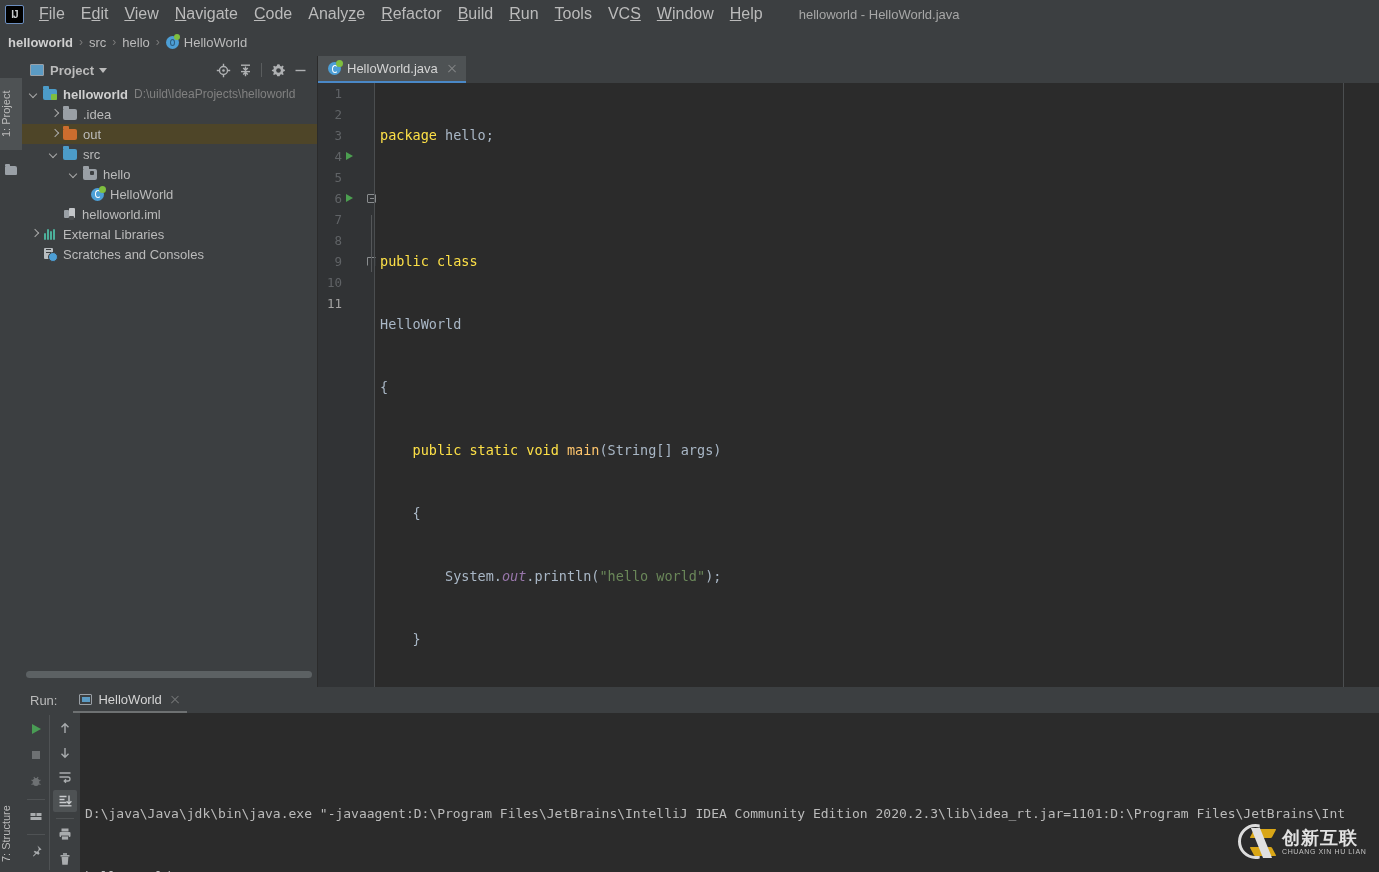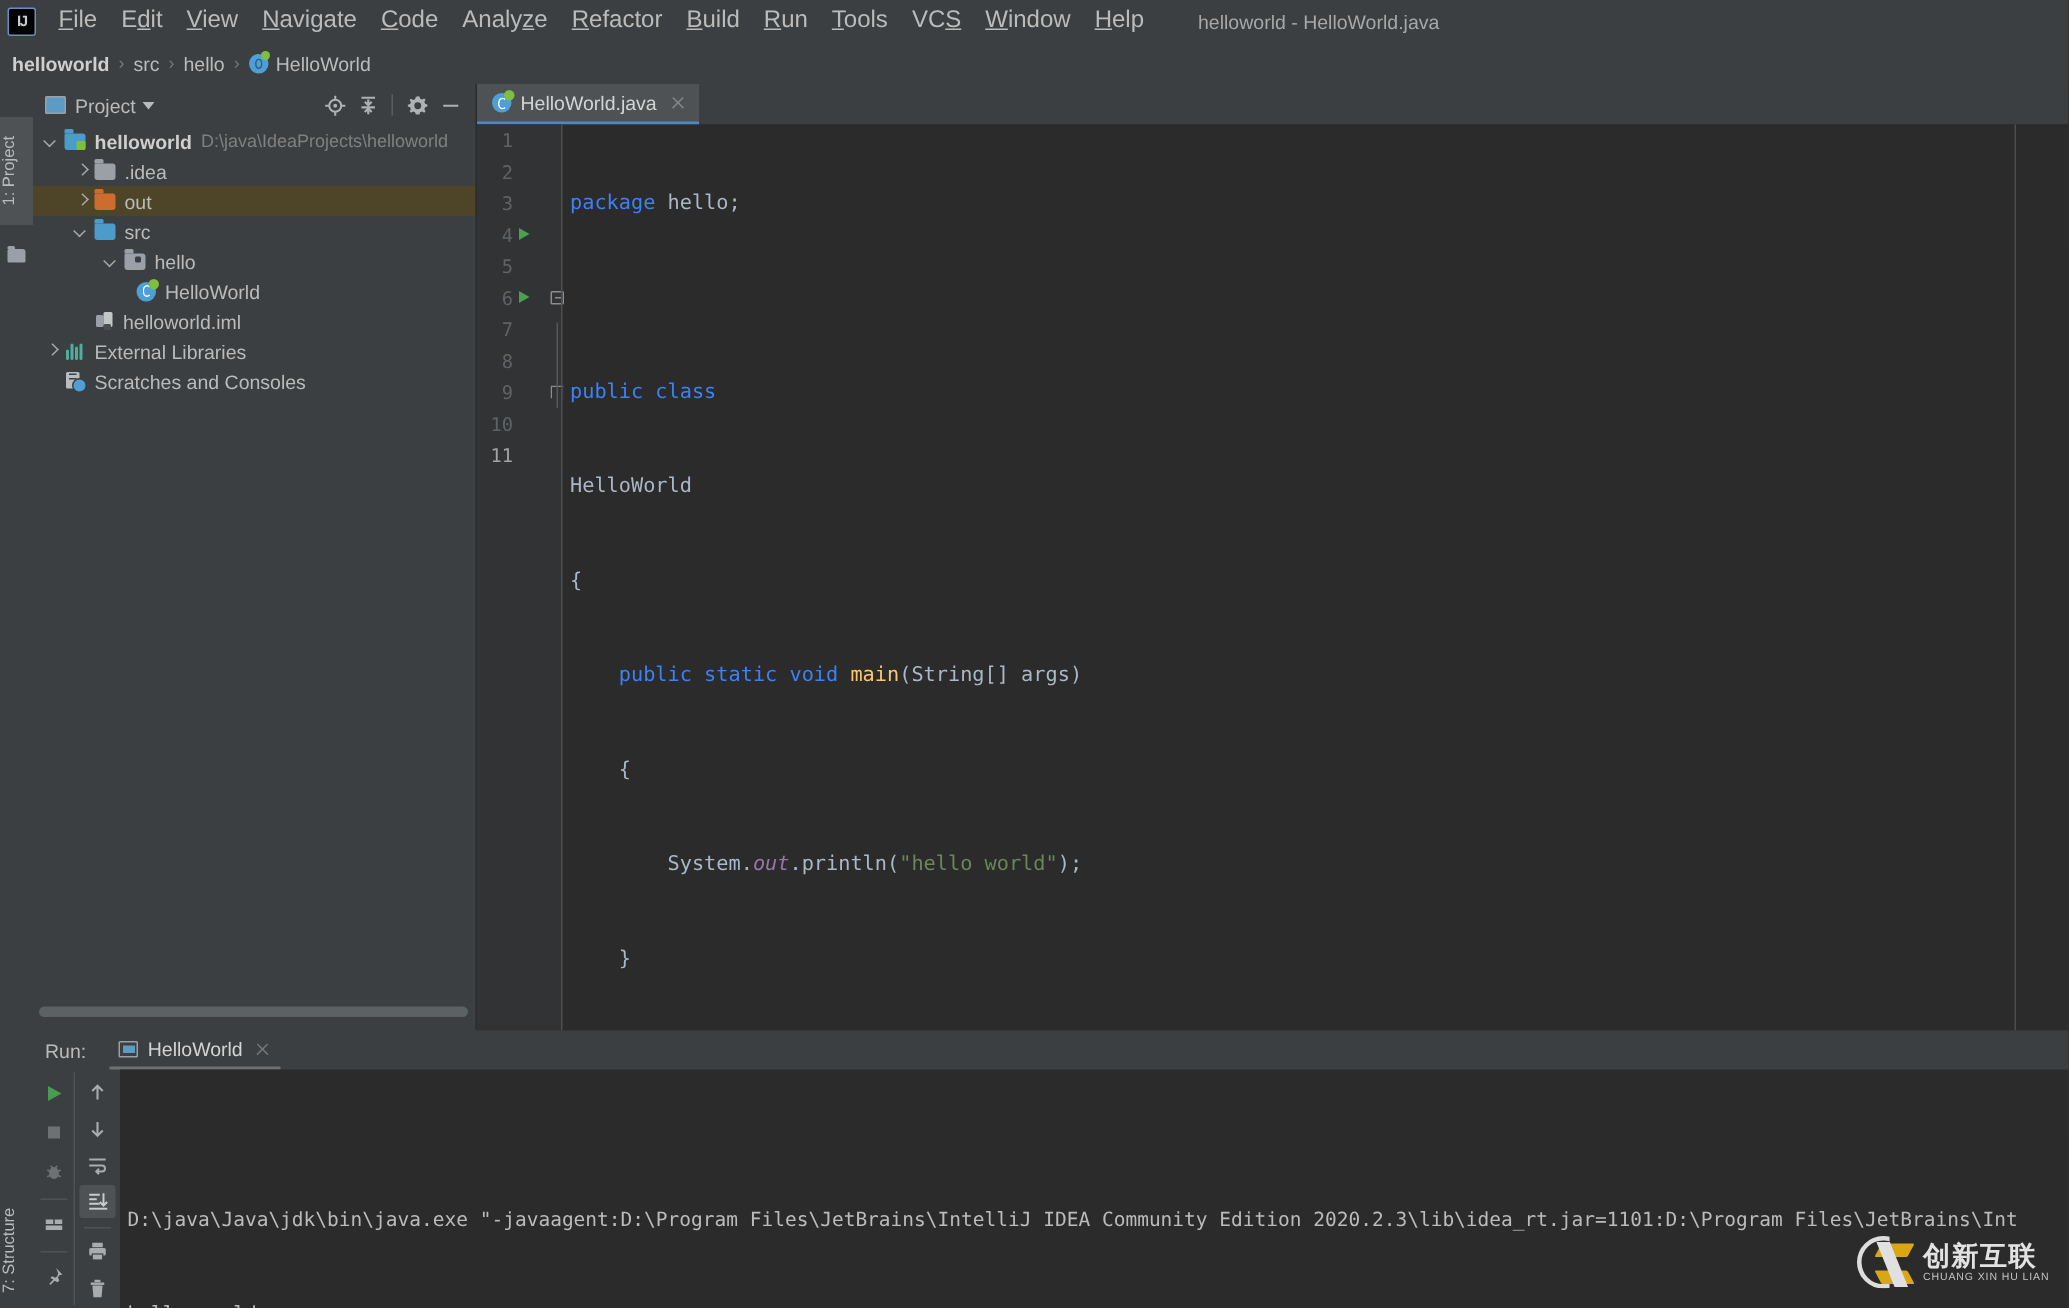--- a/index.html
+++ b/index.html
@@ -83,21 +83,21 @@
     background:#3C3F41;
   }
   .proj-header{
     height:28px;display:flex;align-items:center;padding-left:8px;
     box-sizing:border-box;
   }
   .proj-header-icon{
     width:14px;height:12px;border:1.5px solid #9AA0A6;border-radius:1px;
     background:#5B9BC4;box-sizing:border-box;margin-right:6px;flex:none;
   }
-  .proj-title{font-size:13px;color:#BBBBBB;margin-right:5px;}
+  .proj-title{font-size:13px;color:#BBBBBB;margin-right:5px;font-weight:bold;}
   .caret-dn{
     width:0;height:0;border-left:4px solid transparent;border-right:4px solid transparent;
     border-top:5px solid #BBBBBB;
   }
   .proj-tools{margin-left:auto;display:flex;align-items:center;padding-right:6px;gap:0px;}
   .ticon{width:22px;height:22px;display:flex;align-items:center;justify-content:center;cursor:default;}
   .ticon svg{display:block;}
   .tdiv{width:1px;height:14px;background:#5A5D5E;margin:0 5px;}
 
   .tree{
@@ -250,21 +250,21 @@
   .fold.end::after{display:none;}
   .fold-line{position:absolute;left:52.5px;width:1px;background:#555759;}
 
   .codelines{
     position:absolute;left:57px;top:0;width:1004px;height:604px;
     font-family:"DejaVu Sans Mono","Liberation Mono",monospace;
     font-size:13.5px;line-height:21px;white-space:pre;
   }
   .cline{height:21px;padding-left:5px;}
   .cline.current{background:#323232;}
-  .kw{color:#3b82f6;}
+  .kw{color:#fde047;}
   .plain{color:#A9B7C6;}
   .mth{color:#FFC66D;}
   .fld{color:#9876AA;font-style:italic;}
   .str{color:#6A8759;}
   .caret{
     display:inline-block;width:1px;height:15px;background:#BBBBBB;vertical-align:-3px;
   }
   .right-margin{
     position:absolute;left:1025px;top:0;width:1px;height:604px;background:#4B4E50;
   }
@@ -424,21 +424,21 @@
 
     <div class="tree">
 
       <div class="trow tree-ind-0">
         <span class="arrow down"></span>
         <span class="ficon">
           <span class="folder f-blue"></span>
             <span class="modbadge"></span>
         </span>
         <span class="tlabel bold">helloworld</span>
-        <span class="tpath">D:\java\IdeaProjects\helloworld</span>
+        <span class="tpath">D:\uild\IdeaProjects\helloworld</span>
       </div>
 
       <div class="trow tree-ind-1">
         <span class="arrow right"></span>
         <span class="ficon">
             <span class="folder f-gray"></span>
           </span>
         <span class="tlabel">.idea</span>
       </div>
 

